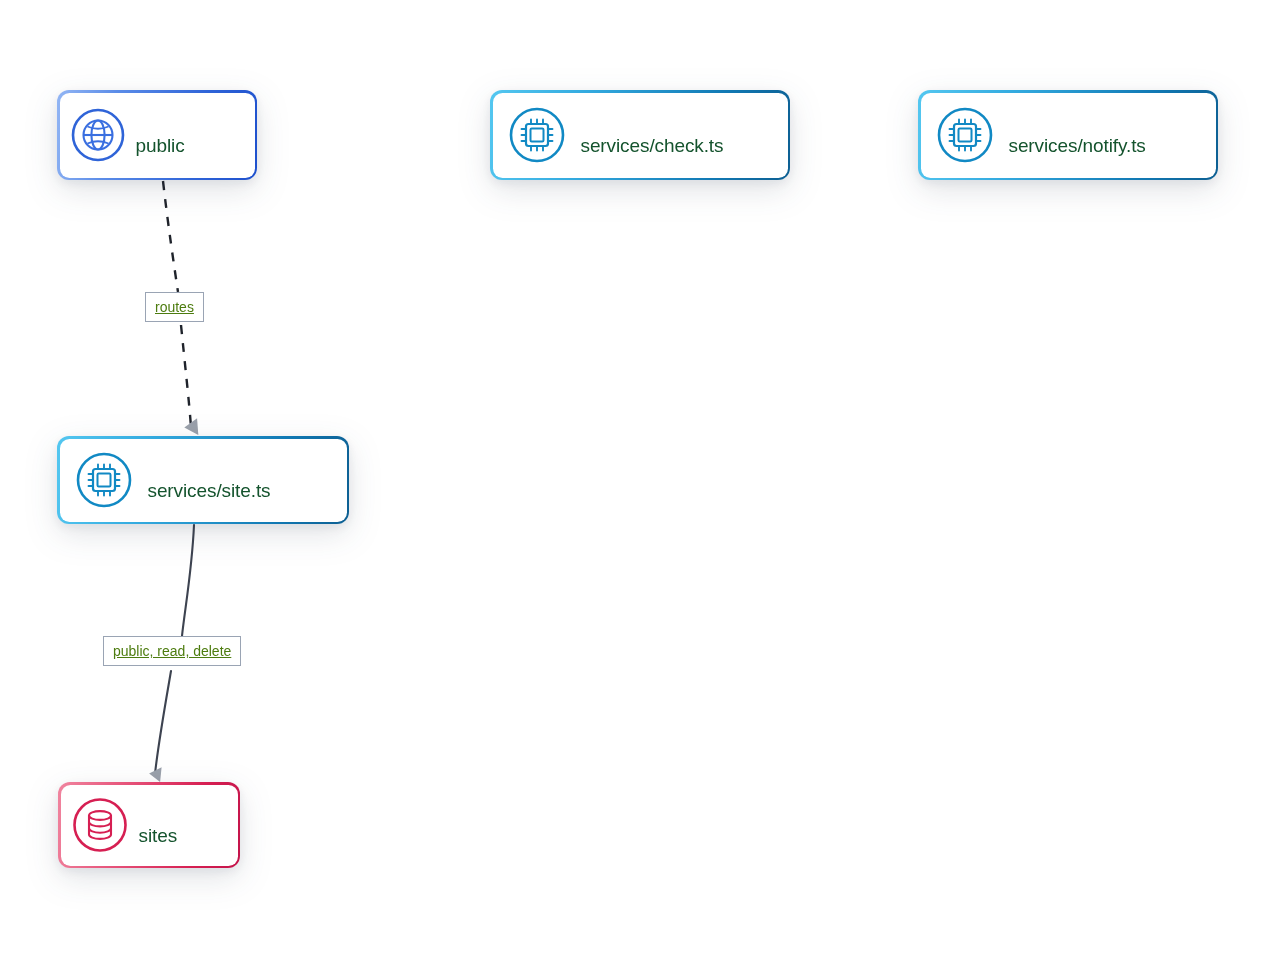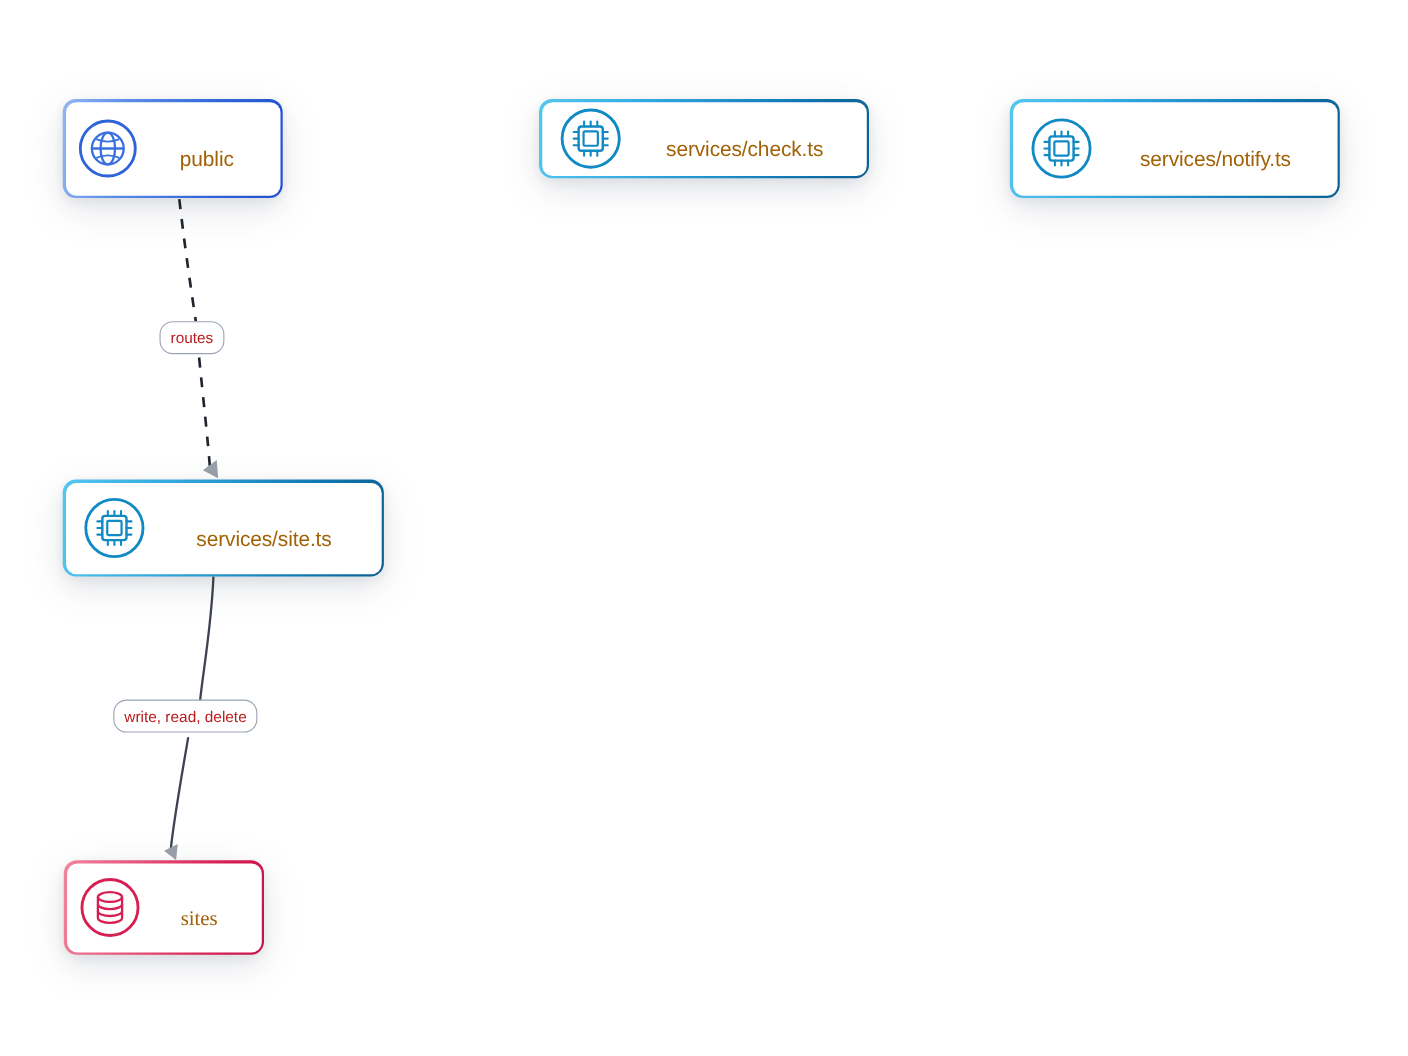--- a/index.html
+++ b/index.html
@@ -50,49 +50,50 @@
     box-sizing: border-box;
   }
   .node-icon {
     flex: 0 0 auto;
     display: flex;
     align-items: center;
     justify-content: center;
   }
   .node-label {
     flex: 1 1 auto;
-    text-align: center;
+    text-align: left;
     font-size: 19px;
-    color: #a16207;
+    color: #14532d;
     letter-spacing: -0.1px;
     padding-right: 14px;
     white-space: nowrap;
     margin-top: 22px;
   }
 
   
   .gb-globe  { background: linear-gradient(100deg, #93b6f4 0%, #5b8ce8 28%, #2f64d8 70%, #1e50cd 100%); }
   .gb-chip   { background: linear-gradient(100deg, #54c7f0 0%, #34abe0 30%, #1179b4 75%, #0d5f92 100%); }
-  .gb-db     { background: linear-gradient(100deg, #f0859f 0%, #e85a7f 30%, #d61f52 75%, #c4134a 100%); font-family: Liberation Serif, serif; }
+  .gb-db     { background: linear-gradient(100deg, #f0859f 0%, #e85a7f 30%, #d61f52 75%, #c4134a 100%); }
 
   
   .edge-label {
     position: absolute;
     box-sizing: border-box;
     background: #ffffff;
     border: 1.3px solid #9aa4b4;
-    border-radius: 12px;
+    border-radius: 0;
     font-size: 14px;
-    color: #b91c1c;
+    color: #4d7c0f;
     line-height: 1;
     display: flex;
     align-items: center;
     justify-content: center;
     padding: 7px 9px;
     white-space: nowrap;
+    text-decoration: underline;
   }
 </style>
 </head>
 <body>
 
 <div id="canvas">
 
   <svg id="edge-layer" viewBox="0 0 1280 960" xmlns="http://www.w3.org/2000/svg">
     <defs>
       <marker id="arrow" viewBox="0 0 10 10" refX="5" refY="5" markerWidth="7" markerHeight="7" orient="auto-start-reverse">
@@ -120,21 +121,21 @@
           <ellipse cx="28" cy="28" rx="6.6" ry="14.5" fill="none" stroke="#3a6fe0" stroke-width="2.1"></ellipse>
           <line x1="13.5" y1="28" x2="42.5" y2="28" stroke="#3a6fe0" stroke-width="2.1"></line>
           <path d="M 17.5,19.5 Q 28,24 38.5,19.5" fill="none" stroke="#3a6fe0" stroke-width="1.8"></path>
           <path d="M 17.5,36.5 Q 28,32 38.5,36.5" fill="none" stroke="#3a6fe0" stroke-width="1.8"></path>
         </svg>
       </div>
       <div class="node-label">public</div>
     </div>
   </div>
 
-  <div class="node gb-chip" style="left:490px; top:90px; width:300px; height:72px;">
+  <div class="node gb-chip" style="left:490px; top:90px; width:300px; height:90px;">
     <div class="node-inner">
       <div class="node-icon" style="width:88px; height:100%;">
         <svg width="58" height="58" viewBox="0 0 58 58" xmlns="http://www.w3.org/2000/svg">
           <circle cx="29" cy="29" r="26" fill="none" stroke="#1189c4" stroke-width="2.6"></circle>
           <rect x="18" y="18" width="22" height="22" rx="2.5" fill="none" stroke="#1189c4" stroke-width="2.2"></rect>
           <rect x="22.5" y="22.5" width="13" height="13" rx="1.2" fill="none" stroke="#1189c4" stroke-width="2"></rect>
           <g stroke="#1189c4" stroke-width="1.9" stroke-linecap="round">
             <line x1="23" y1="18" x2="23" y2="13.5"></line>
             <line x1="29" y1="18" x2="29" y2="13.5"></line>
             <line x1="35" y1="18" x2="35" y2="13.5"></line>
@@ -220,15 +221,15 @@
             <path d="M 18,32.3 C 18,34.7 22.9,36.7 29,36.7 C 35.1,36.7 40,34.7 40,32.3"></path>
           </g>
         </svg>
       </div>
       <div class="node-label">sites</div>
     </div>
   </div>
 
   <div class="edge-label" style="left:145px; top:292px;">routes</div>
 
-  <div class="edge-label" style="left:103px; top:636px;">write, read, delete</div>
+  <div class="edge-label" style="left:103px; top:636px;">public, read, delete</div>
 
 </div>
 
 </body></html>

